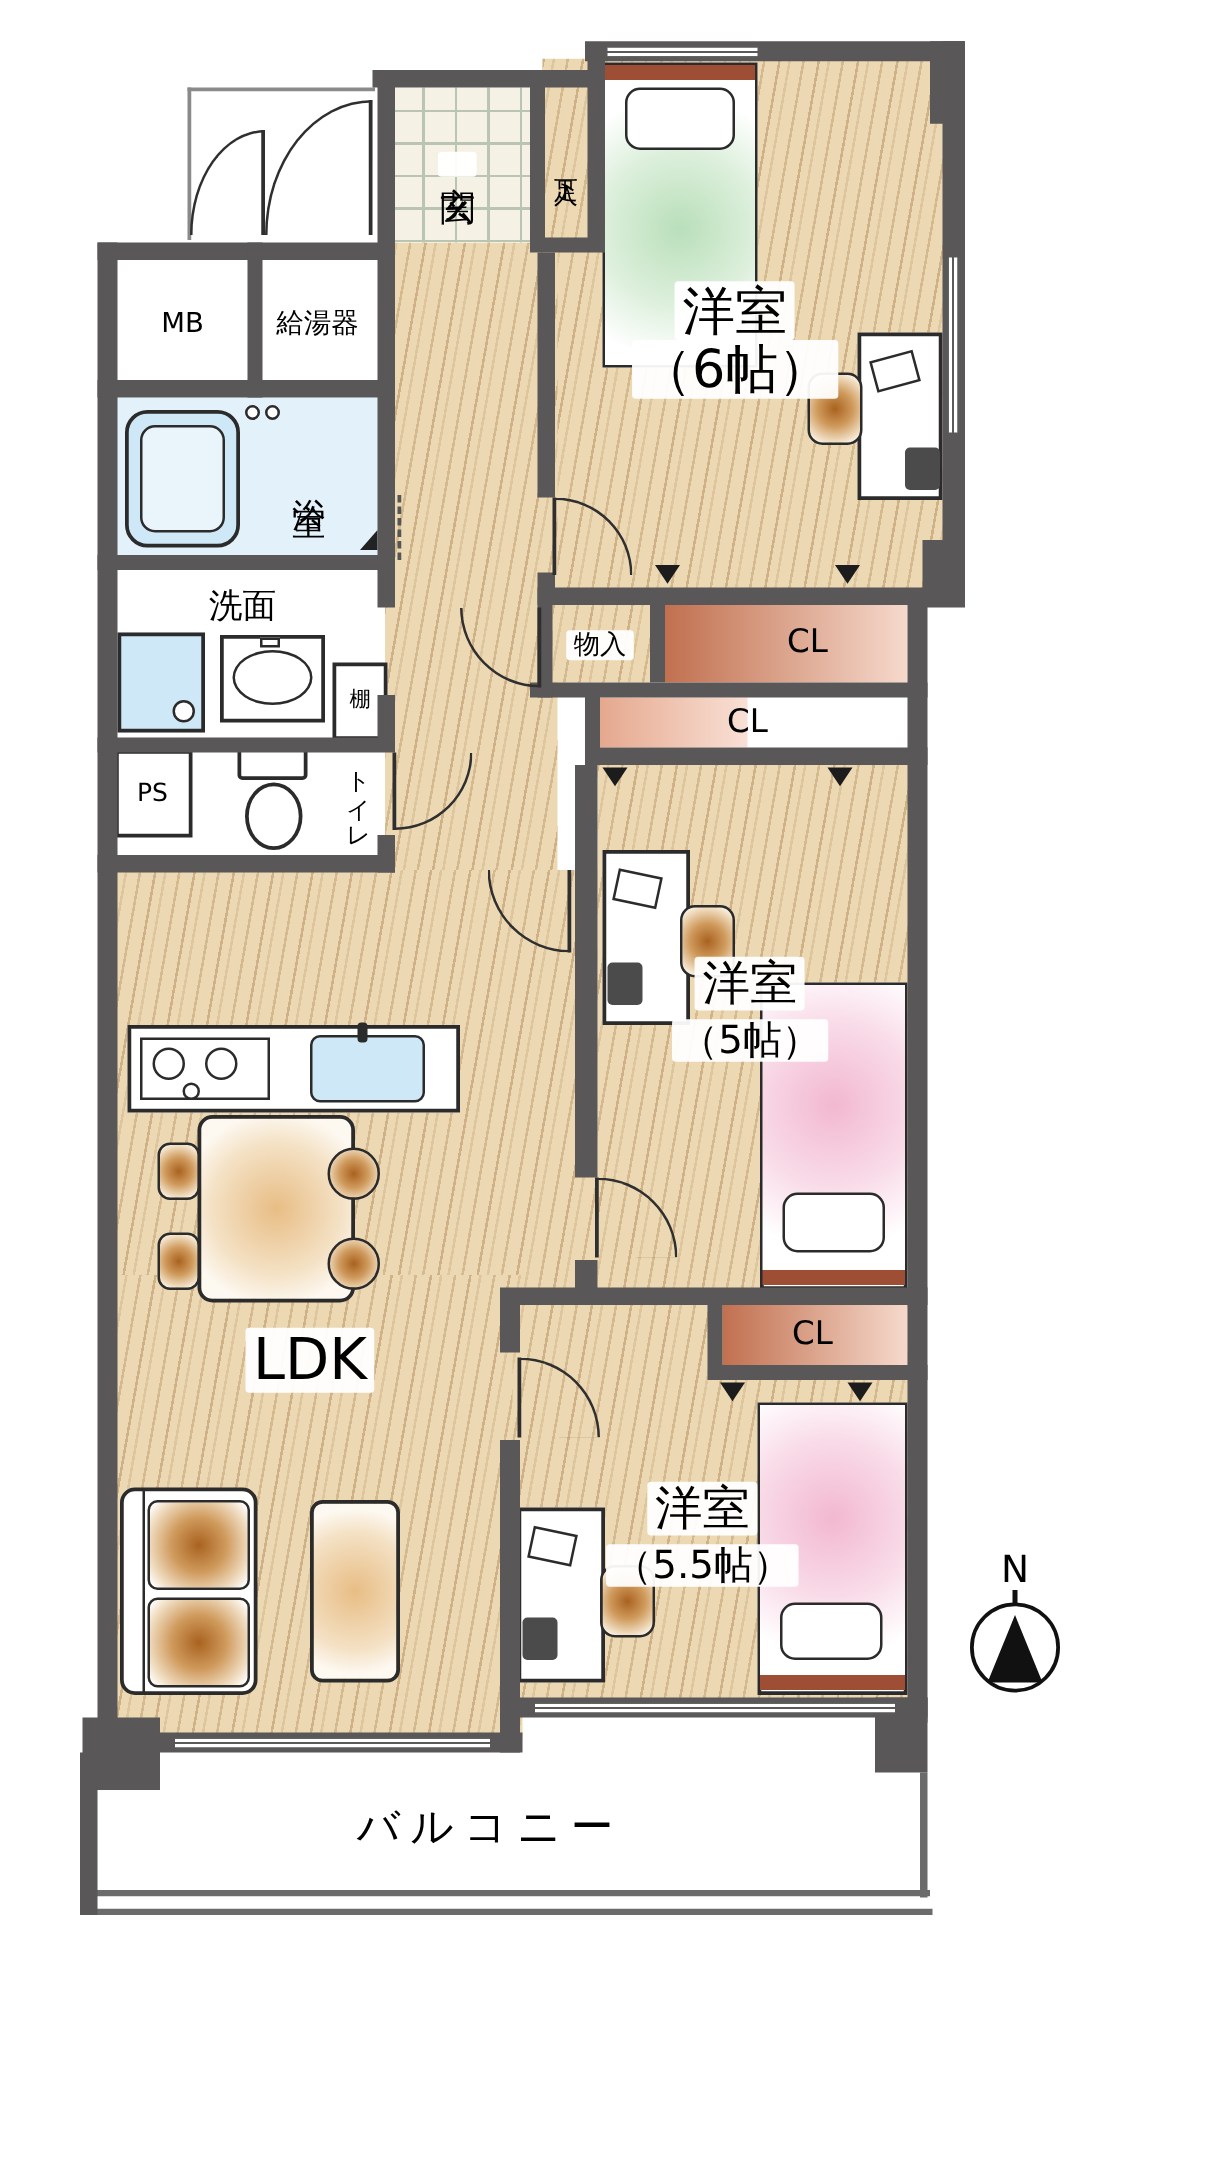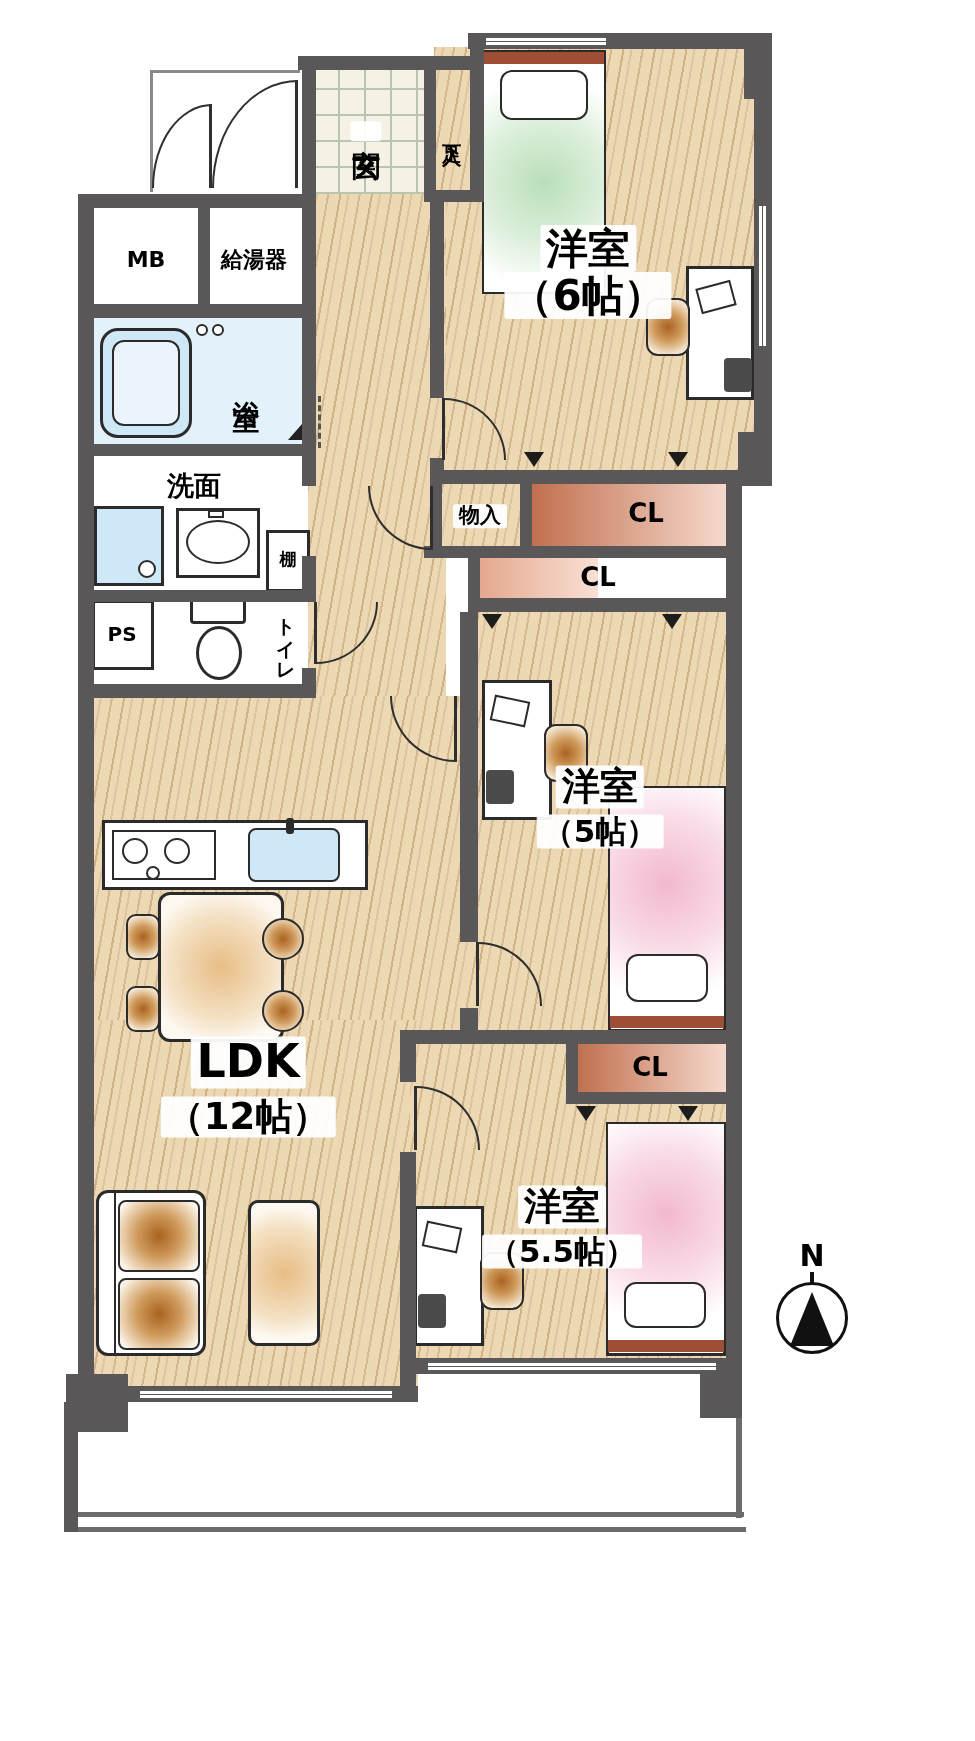--- a/index.html
+++ b/index.html
@@ -10,21 +10,21 @@
   .wood{background-color:#ecd9b4;background-image:
     repeating-linear-gradient(100deg,
       rgba(146,94,40,.32) 0 2px, transparent 2px 8px,
       rgba(146,94,40,.16) 8px 10px, transparent 10px 19px,
       rgba(146,94,40,.26) 19px 21px, transparent 21px 31px)}
   .tile{background-color:#f5f1e4;background-image:
       repeating-linear-gradient(0deg,#b9c4b2 0 2px,transparent 2px 26px),
       repeating-linear-gradient(90deg,#b9c4b2 0 2px,transparent 2px 26px)}
   .fix{position:absolute;border:3px solid #2b2b2b;background:#fff}
   .thin{border-width:2px}
-  .lbl{position:absolute;transform:translate(-50%,-50%);font-weight:700;color:#000;
+  .lbl{position:absolute;transform:translate(-50%,-50%);font-weight:400;color:#000;
        white-space:nowrap;text-align:center;line-height:1.12;z-index:30}
   .chip{background:rgba(255,255,255,.94);padding:0 6px;border-radius:3px;display:inline-block}
   .vert{writing-mode:vertical-rl;text-orientation:upright;letter-spacing:4px;padding:6px 0}
   .arc{position:absolute;border:0 solid #2f2f2f;z-index:20}
   .tri{position:absolute;width:0;height:0;border-left:10px solid transparent;
        border-right:10px solid transparent;border-top:15px solid #1c1c1c;z-index:21}
   .line{position:absolute;background:#2f2f2f;z-index:20}
   .win-h{position:absolute;background:linear-gradient(to bottom,#fff 40%,#5a5a5a 40%,#5a5a5a 60%,#fff 60%);
        border-top:2px solid #5a5a5a;border-bottom:2px solid #5a5a5a;z-index:15}
   .win-v{position:absolute;background:linear-gradient(to right,#fff 40%,#5a5a5a 40%,#5a5a5a 60%,#fff 60%);
@@ -217,21 +217,21 @@
   <div class="lbl" style="left:600px;top:808px;font-size:38px">
     <span class="chip">洋室</span><br>
     <span class="chip" style="font-size:31px">（5帖）</span>
   </div>
   <div class="lbl" style="left:562px;top:1228px;font-size:38px">
     <span class="chip">洋室</span><br>
     <span class="chip" style="font-size:31px">（5.5帖）</span>
   </div>
   <div class="lbl" style="left:248px;top:1088px;font-size:46px">
     <span class="chip">LDK</span><br>
-    <span class="chip" style="font-size:37px">（12帖）</span>
-  </div>
+  </div>
+  <div class="lbl" style="left:392px;top:1462px;font-size:34px;letter-spacing:8px">バルコニー</div>
 
   <div class="lbl" style="left:812px;top:1256px;font-size:30px">N</div>
   <div class="abs" style="left:810px;top:1272px;width:4px;height:12px;background:#111"></div>
   <div class="fix" style="left:776px;top:1282px;width:72px;height:72px;border-radius:50%;border-color:#111"></div>
   <div class="abs" style="left:790px;top:1292px;width:0;height:0;border-left:22px solid transparent;border-right:22px solid transparent;border-bottom:54px solid #111"></div>
 
 </div>
 
 </body></html>

